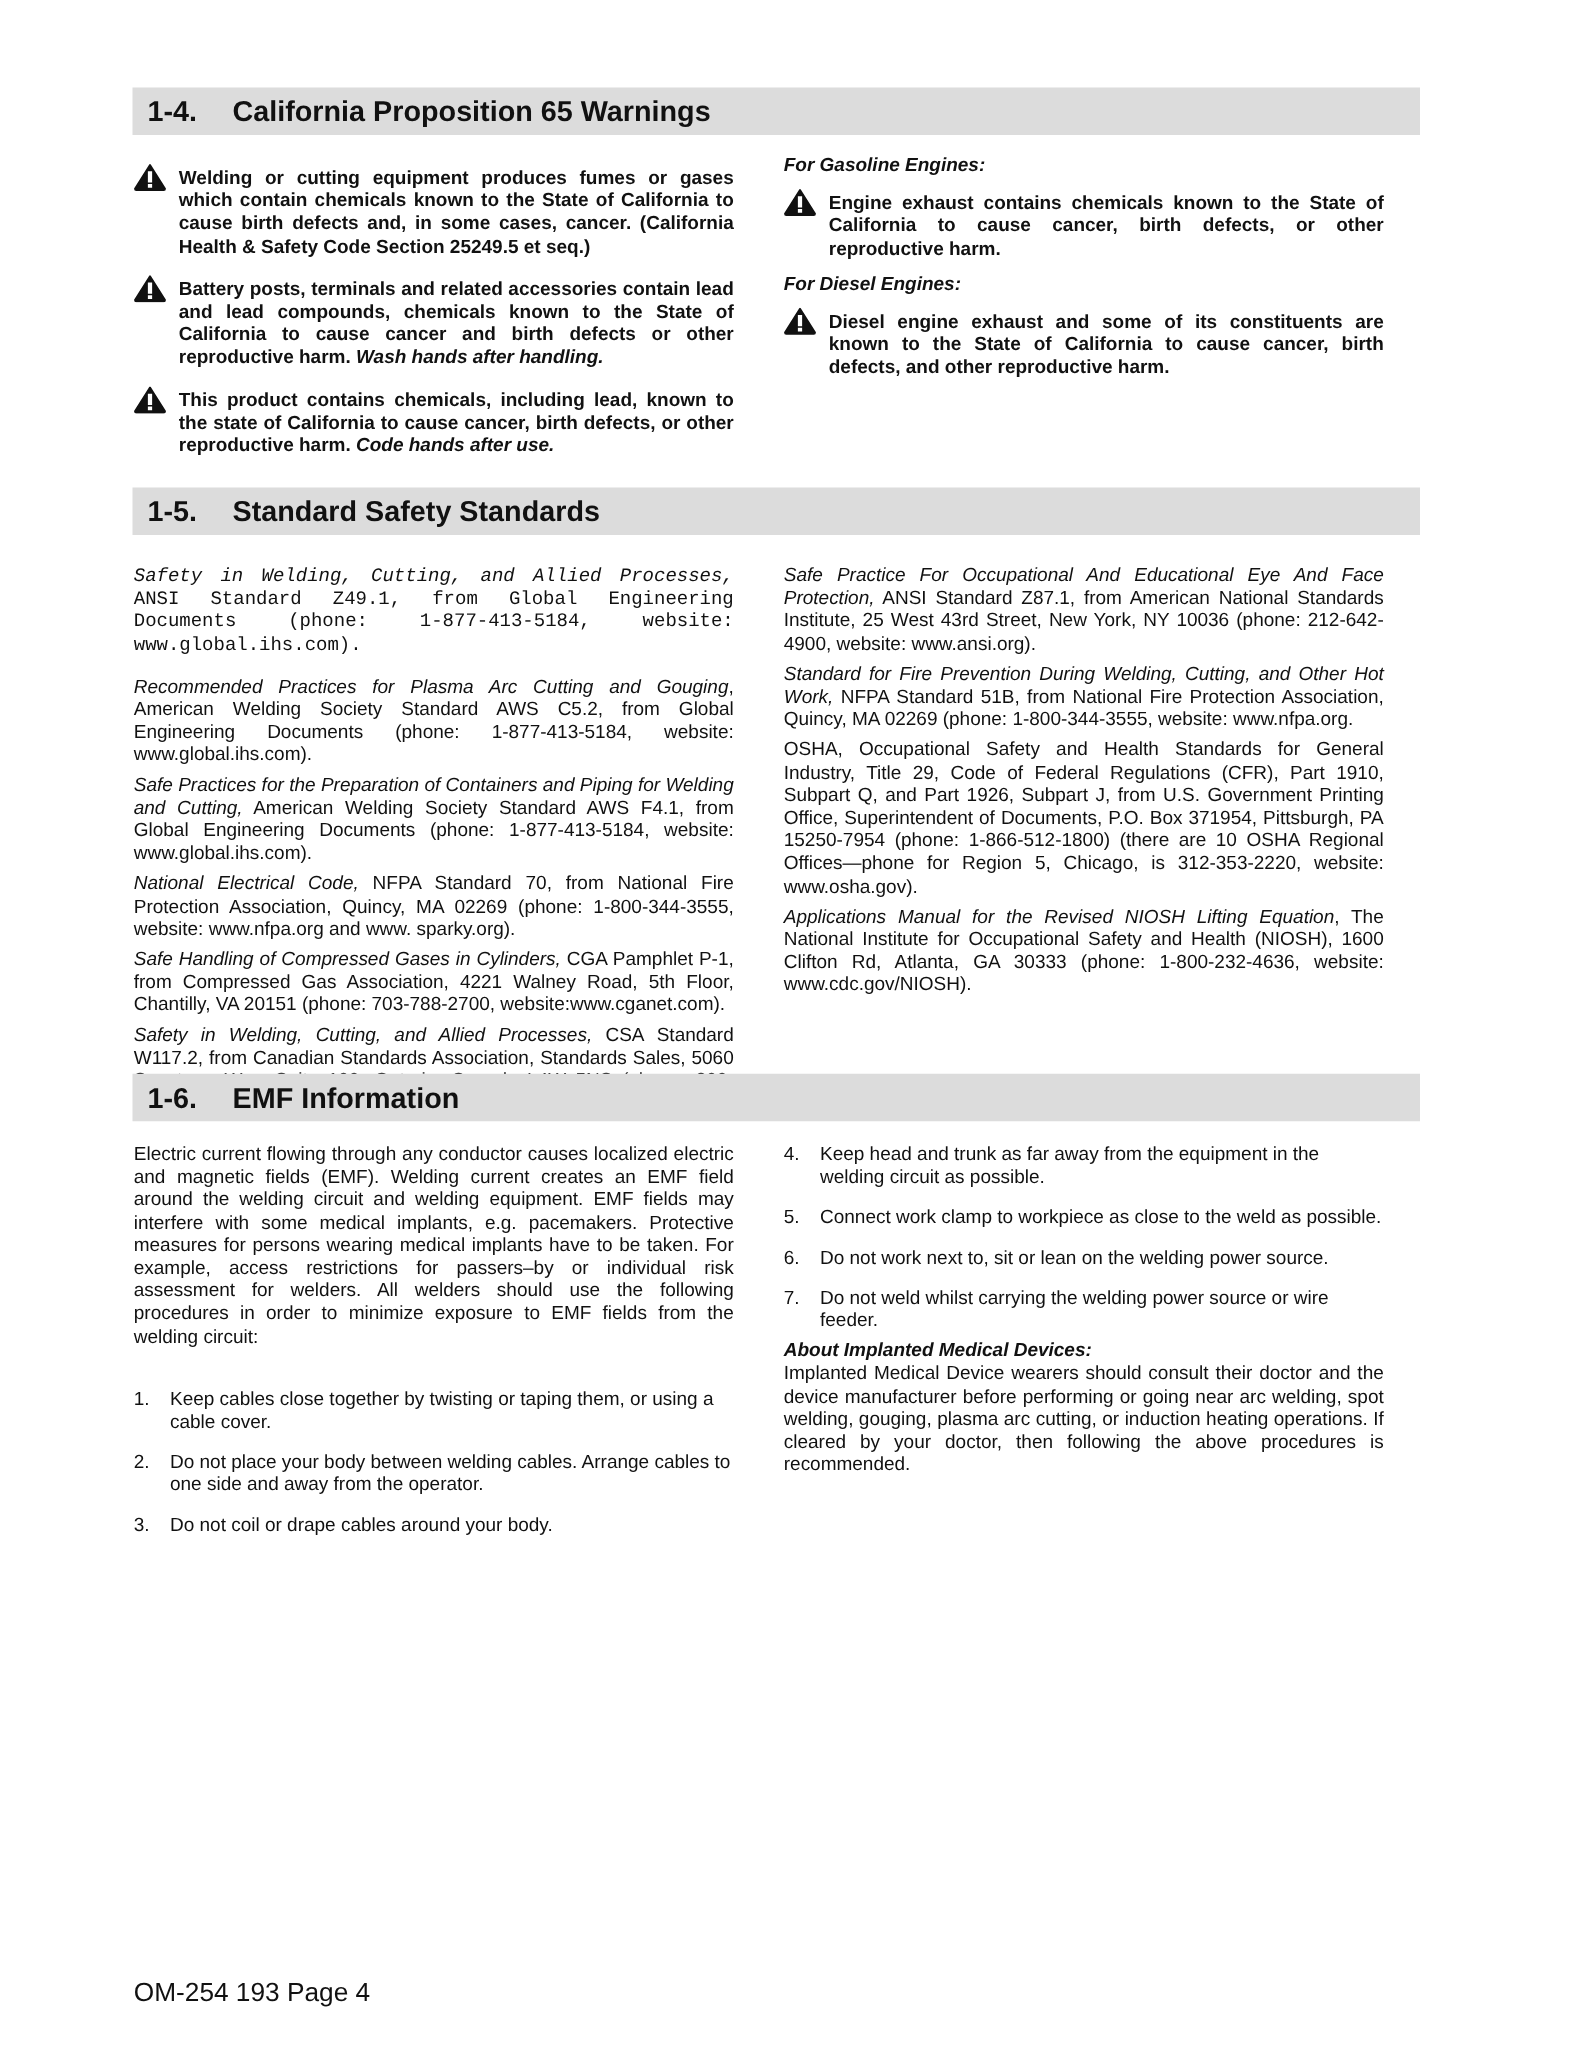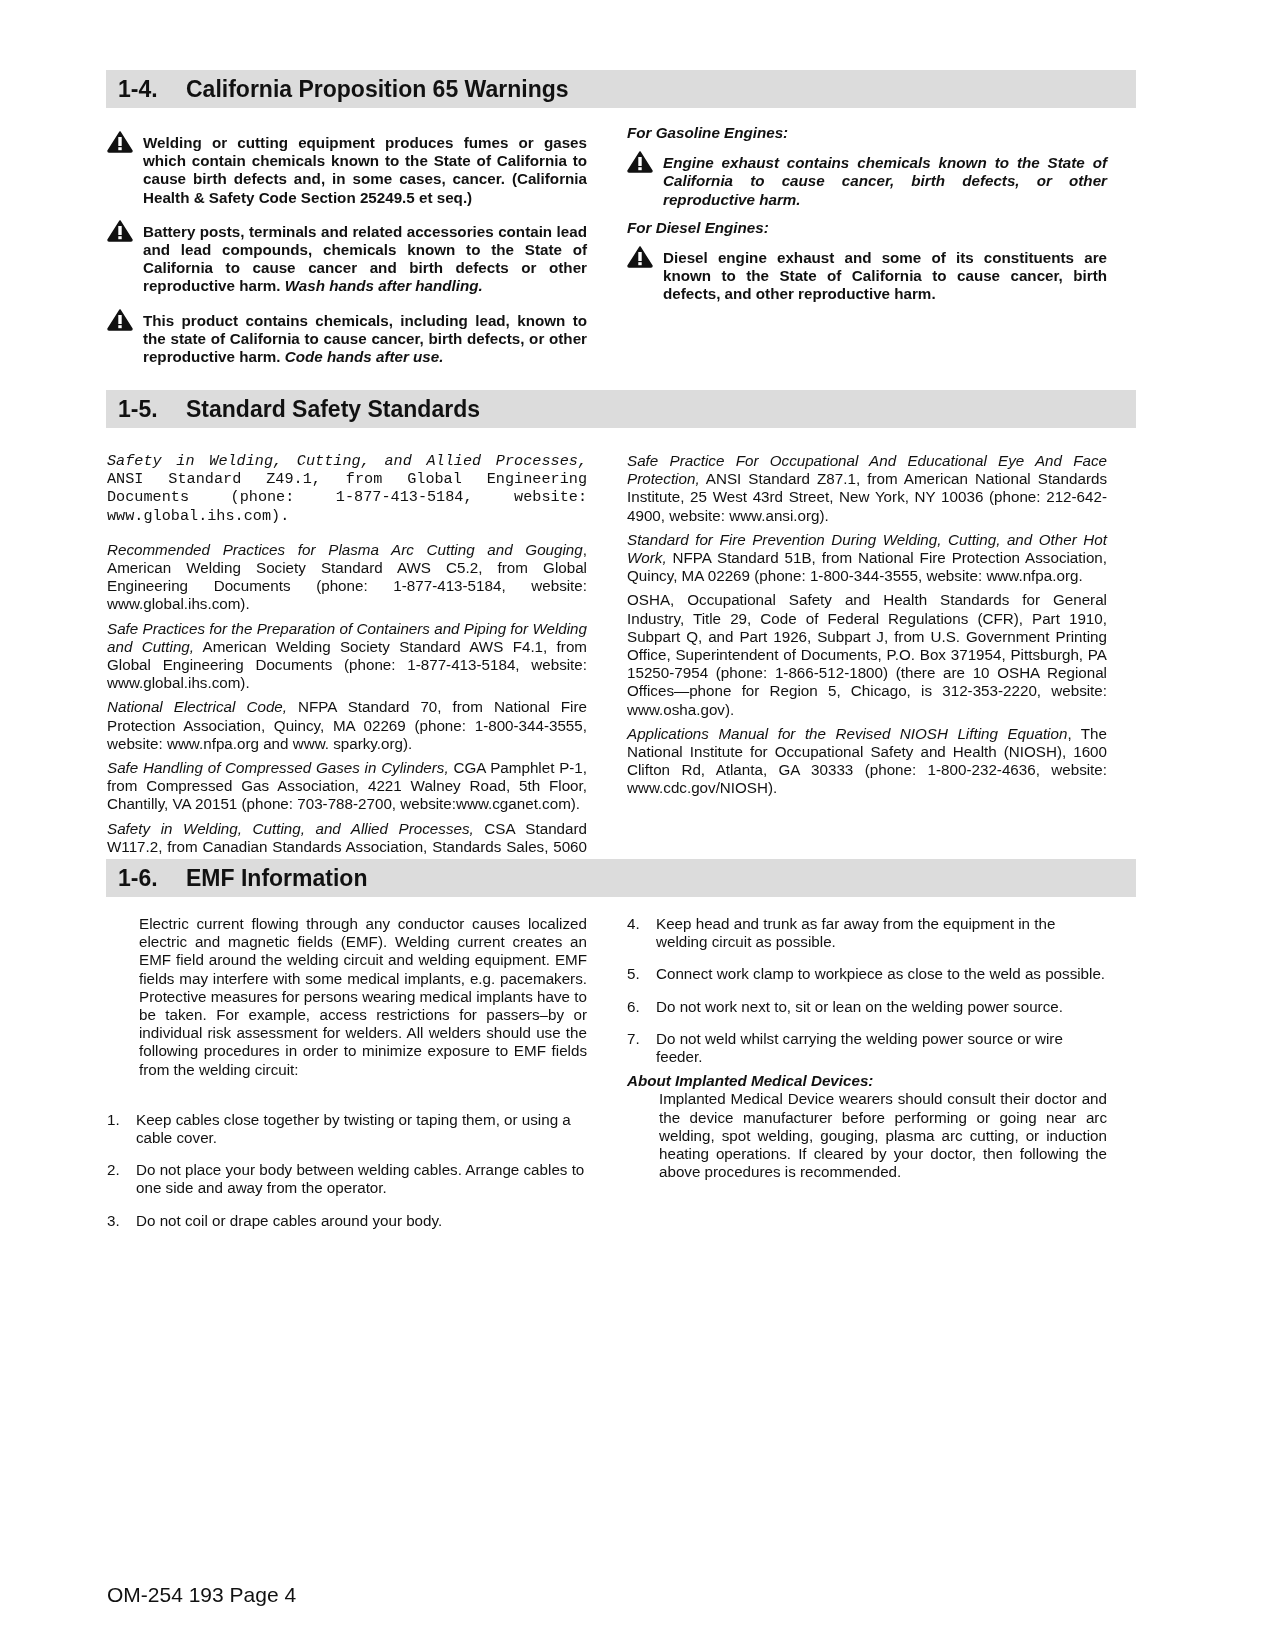--- a/index.html
+++ b/index.html
@@ -13,21 +13,21 @@
   .col { position: absolute; width: 480px; font-size: 15.2px; line-height: 18.2px; }
   .col.left { left: 107px; }
   .col.right { left: 627px; }
   .warn { position: relative; padding-left: 36px; font-weight: bold; text-align: justify; margin-bottom: 16px; }
   .warn .icon { position: absolute; left: 0; top: -3px; width: 26px; height: 22px; }
   .warn i { font-style: italic; }
   .subhead { font-weight: bold; margin: 0 0 12px 0; font-style: italic; }
   .ref { text-align: justify; margin-bottom: 6px; }
   .ref.gap { margin-bottom: 16px; font-family: Liberation Mono, monospace; }
   .ref .title { font-style: italic; }
-  .para { text-align: justify; margin-bottom: 0; margin-left: 32px; }
+  .para { text-align: justify; margin-bottom: 0; }
   .list-item { position: relative; padding-left: 29px; margin-bottom: 14px; }
   .list-item .n { position: absolute; left: 0; top: 0; }
   .footer { position: absolute; left: 107px; top: 1583px; font-size: 21px; }
 </style>
 </head>
 <body>
 
 <div class="section-bar" style="top:70px;">
   <span class="num">1-4.</span><span>California Proposition 65 Warnings</span>
 </div>
@@ -54,21 +54,21 @@
         <path d="M13 1 L25 20 Q25 21 24 21 L2 21 Q1 21 1 20 Z" fill="#111" stroke="#111" stroke-width="1.5" stroke-linejoin="round"></path>
         <rect x="11.3" y="6" width="3.4" height="9" fill="#fff"></rect>
         <rect x="11.3" y="16.2" width="3.4" height="3" fill="#fff"></rect>
       </svg>
     <span>This product contains chemicals, including lead, known to the state of California to cause cancer, birth defects, or other reproductive harm. </span><i>Code hands after use.</i>
   </div>
 </div>
 
 <div class="col right" style="top:124px;">
   <div class="subhead">For Gasoline Engines:</div>
-  <div class="warn" style="margin-bottom:10px;font-style:italic;">
+  <div class="warn" style="margin-bottom:10px;">
     <svg class="icon" viewBox="0 0 26 22">
         <path d="M13 1 L25 20 Q25 21 24 21 L2 21 Q1 21 1 20 Z" fill="#111" stroke="#111" stroke-width="1.5" stroke-linejoin="round"></path>
         <rect x="11.3" y="6" width="3.4" height="9" fill="#fff"></rect>
         <rect x="11.3" y="16.2" width="3.4" height="3" fill="#fff"></rect>
       </svg>
     <span>Engine exhaust contains chemicals known to the State of California to cause cancer, birth defects, or other reproductive harm.</span>
   </div>
   <div class="subhead">For Diesel Engines:</div>
   <div class="warn">
     <svg class="icon" viewBox="0 0 26 22">

